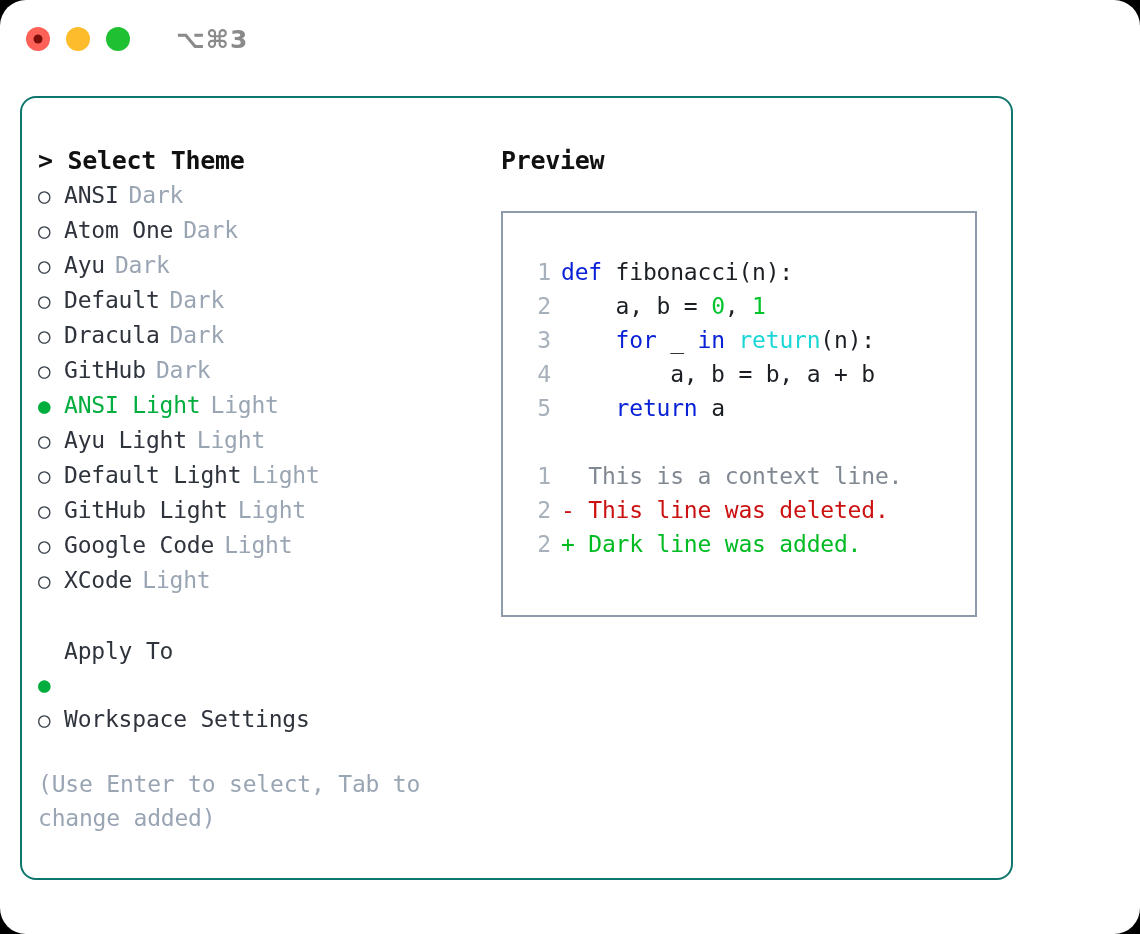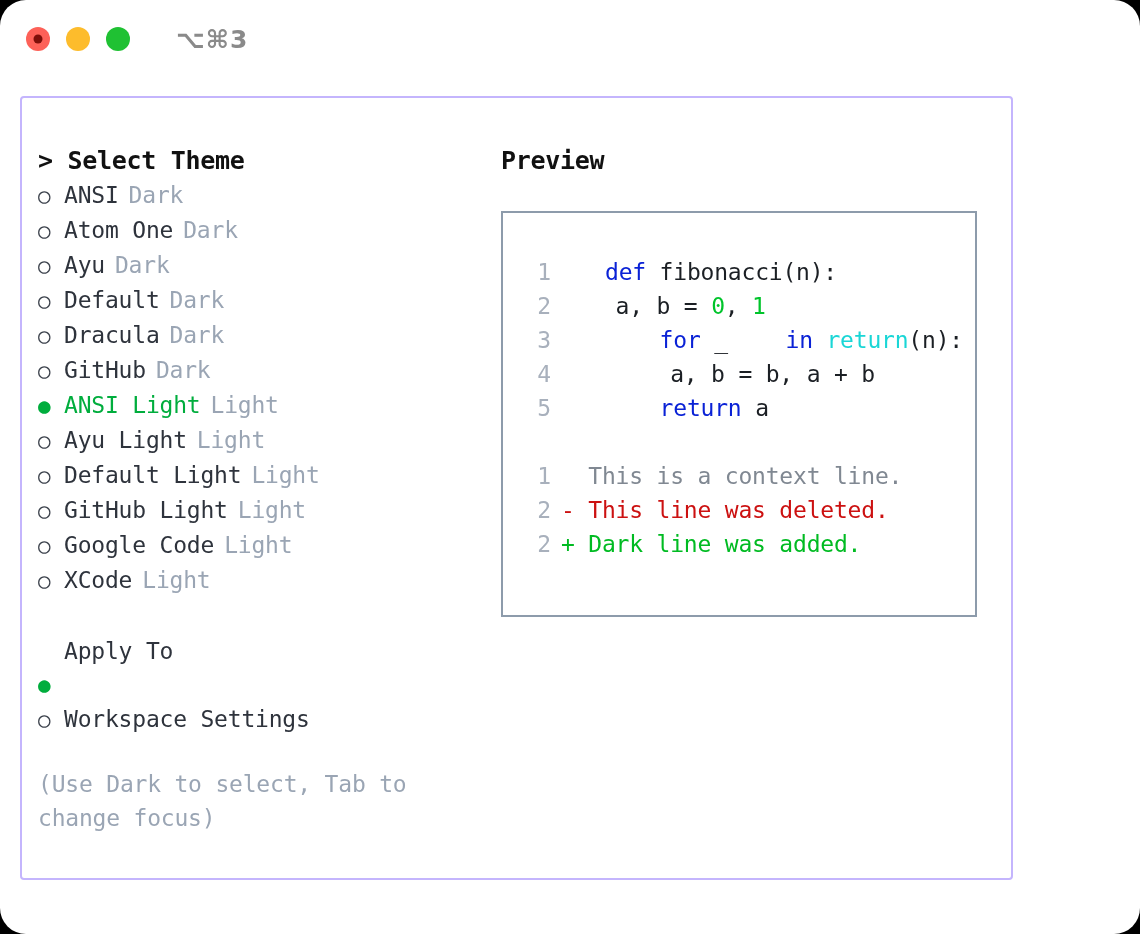--- a/index.html
+++ b/index.html
@@ -68,22 +68,22 @@
     white-space: pre;
   }
 
   
   #panel {
     position: absolute;
     left: 20px;
     top: 96px;
     width: 993px;
     height: 784px;
-    border: 2px solid #c4b5fd;
-    border-radius: 4px;
+    border: 2px solid #0f766e;
+    border-radius: 16px;
     background: #ffffff;
   }
 
   .columns {
     position: absolute;
     left: 0; top: 0; right: 0; bottom: 0;
   }
 
   
   #left-col {
@@ -174,21 +174,21 @@
   .lno {
     width: 58px;
     flex: 0 0 58px;
     text-align: right;
     padding-right: 10px;
     color: #a8b0bc;
   }
   .ctext { color: #1b1f24; }
   .blank-line { height: 34px; }
 
-  .tok-kw   { color: #0a22d6; margin-left: 44px; }
+  .tok-kw   { color: #0a22d6; }
   .tok-fn   { color: #1ad6d6; }
   .tok-num  { color: #00c42b; }
   .tok-ctx  { color: #808892; }
   .tok-del  { color: #cc1111; }
   .tok-add  { color: #00bb22; }
 </style>
 </head>
 <body>
 
 <div id="window">
@@ -225,21 +225,21 @@
 
         <div class="section-gap"></div>
 
         <div class="apply-title">Apply To</div>
 
         <div id="apply-list">
             <div class="theme-row selected"><span class="bullet">●</span></div>
             <div class="theme-row"><span class="bullet">○</span><span class="theme-name">Workspace Settings</span></div>
           </div>
 
-        <div id="hint">(Use Dark to select, Tab to change focus)</div>
+        <div id="hint">(Use Enter to select, Tab to change added)</div>
       </div>
 
       <div id="right-col">
         <div class="preview-title">Preview</div>
 
         <div id="preview-box">
           <div id="code-block">
               <div class="code-line"><span class="lno">1</span><span><span class="tok-kw">def</span><span class="ctext"> fibonacci(n):</span></span></div>
               <div class="code-line"><span class="lno">2</span><span><span class="ctext">    a, b = </span><span class="tok-num">0</span><span class="ctext">, </span><span class="tok-num">1</span></span></div>
               <div class="code-line"><span class="lno">3</span><span><span class="ctext">    </span><span class="tok-kw">for</span><span class="ctext"> _ </span><span class="tok-kw">in</span><span class="ctext"> </span><span class="tok-fn">return</span><span class="ctext">(n):</span></span></div>

